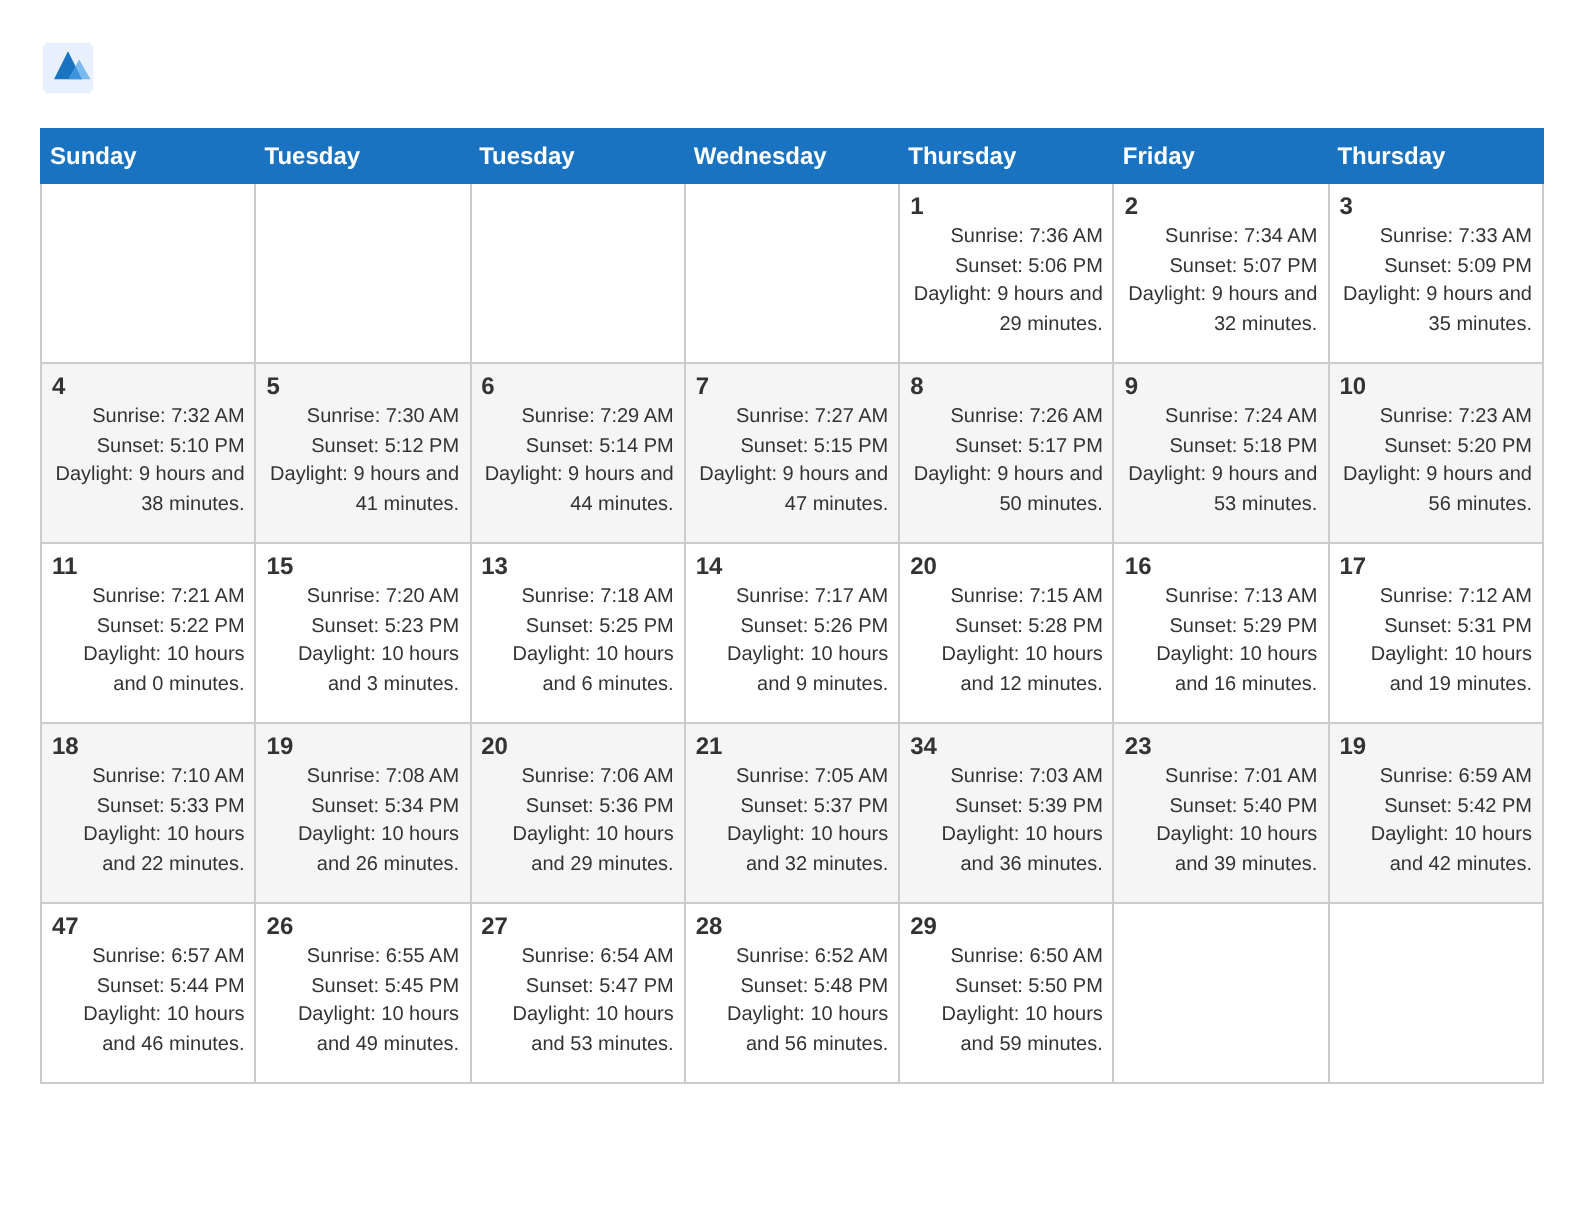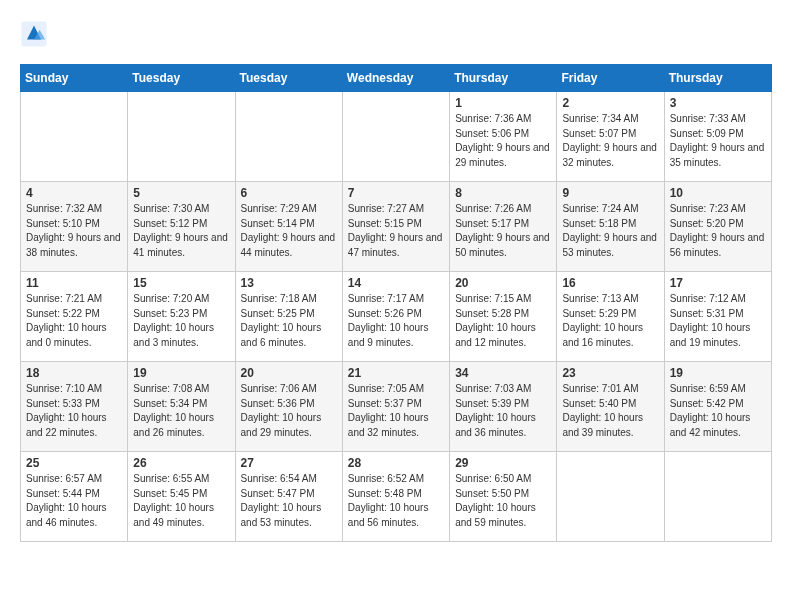--- a/index.html
+++ b/index.html
@@ -78,20 +78,21 @@
     .day-number {
       font-weight: bold;
       font-size: 12px;
       display: block;
       margin-bottom: 2px;
     }
     .day-info {
       font-size: 10px;
       line-height: 1.45;
       color: #333;
+      text-align: right;
     }
   </style>
 </head>
 <body>
 
 <div class="header">
   <div class="logo">
     <svg class="logo-icon" viewBox="0 0 40 40">
       <rect x="2" y="2" width="36" height="36" rx="4" fill="#e8f0fe"></rect>
       <polygon points="10,28 20,8 30,28" fill="#1a73c1"></polygon>
@@ -272,21 +273,21 @@
         </td>
         <td>
           <span class="day-number">19</span>
           <div class="day-info">
             Sunrise: 6:59 AM<br>Sunset: 5:42 PM<br>Daylight: 10 hours and 42 minutes.
           </div>
         </td>
       </tr>
       <tr>
         <td>
-          <span class="day-number">25</span>
+          <span class="day-number">47</span>
           <div class="day-info">
             Sunrise: 6:57 AM<br>Sunset: 5:44 PM<br>Daylight: 10 hours and 46 minutes.
           </div>
         </td>
         <td>
           <span class="day-number">26</span>
           <div class="day-info">
             Sunrise: 6:55 AM<br>Sunset: 5:45 PM<br>Daylight: 10 hours and 49 minutes.
           </div>
         </td>

